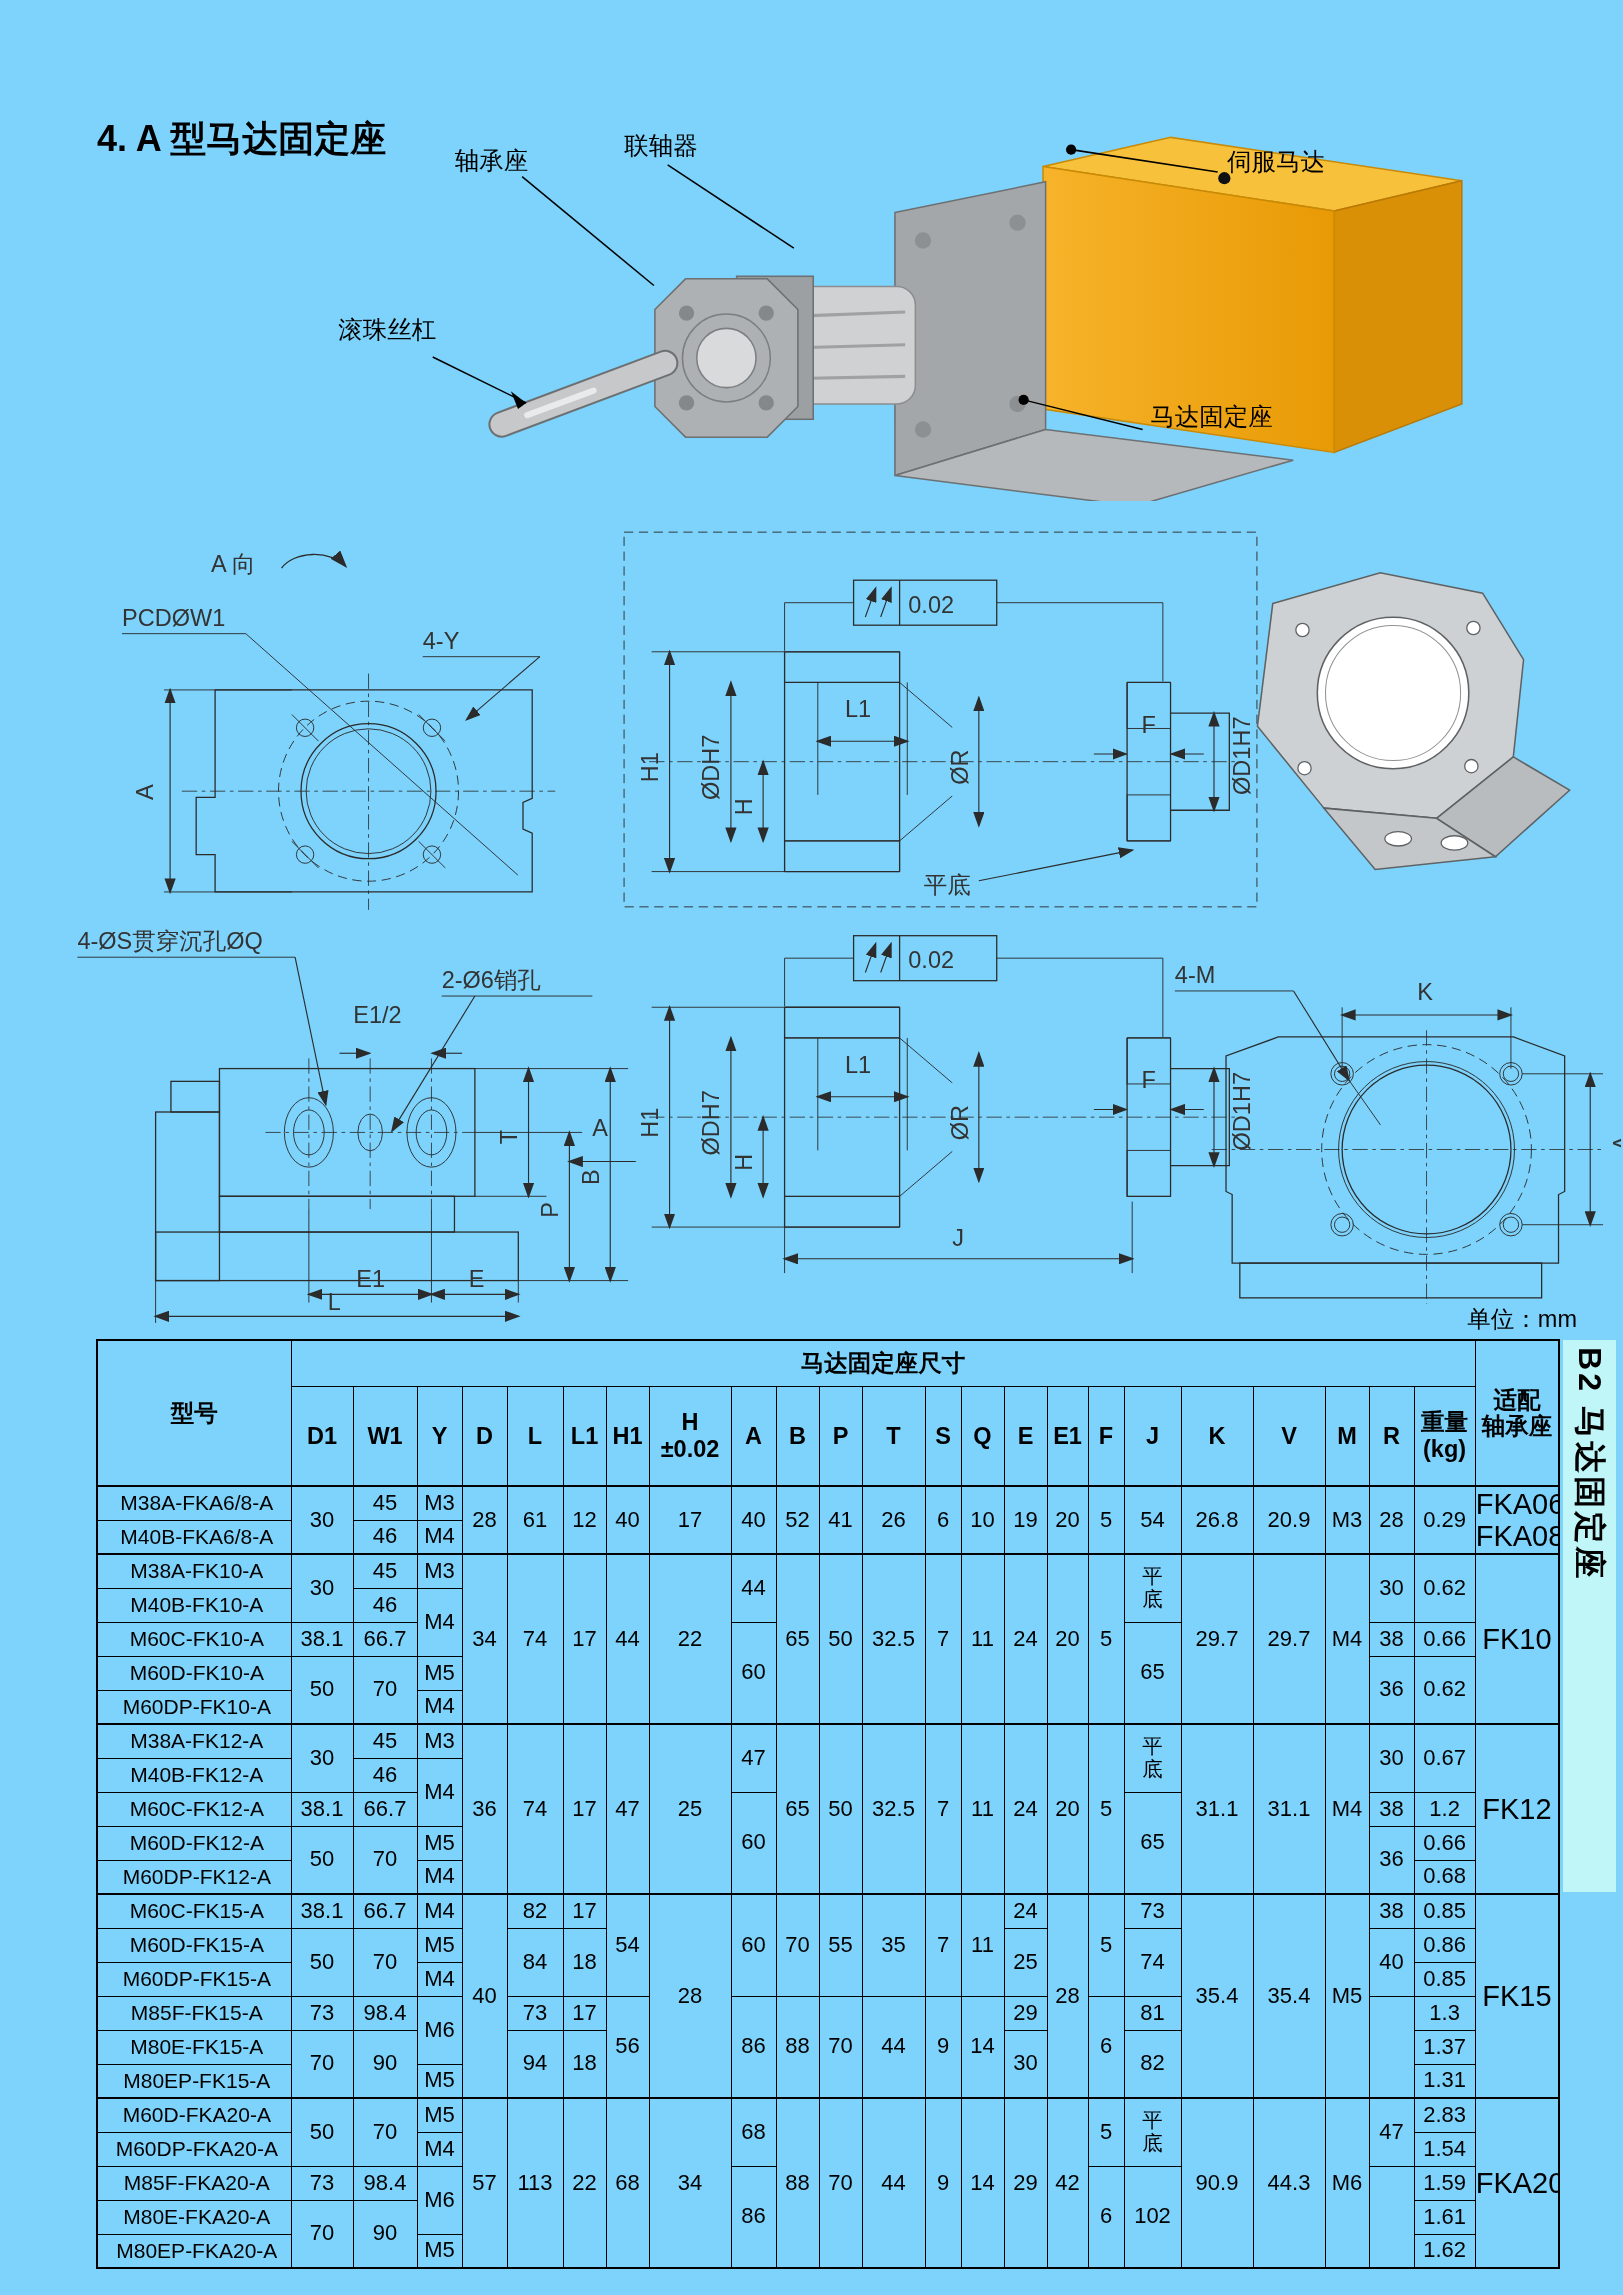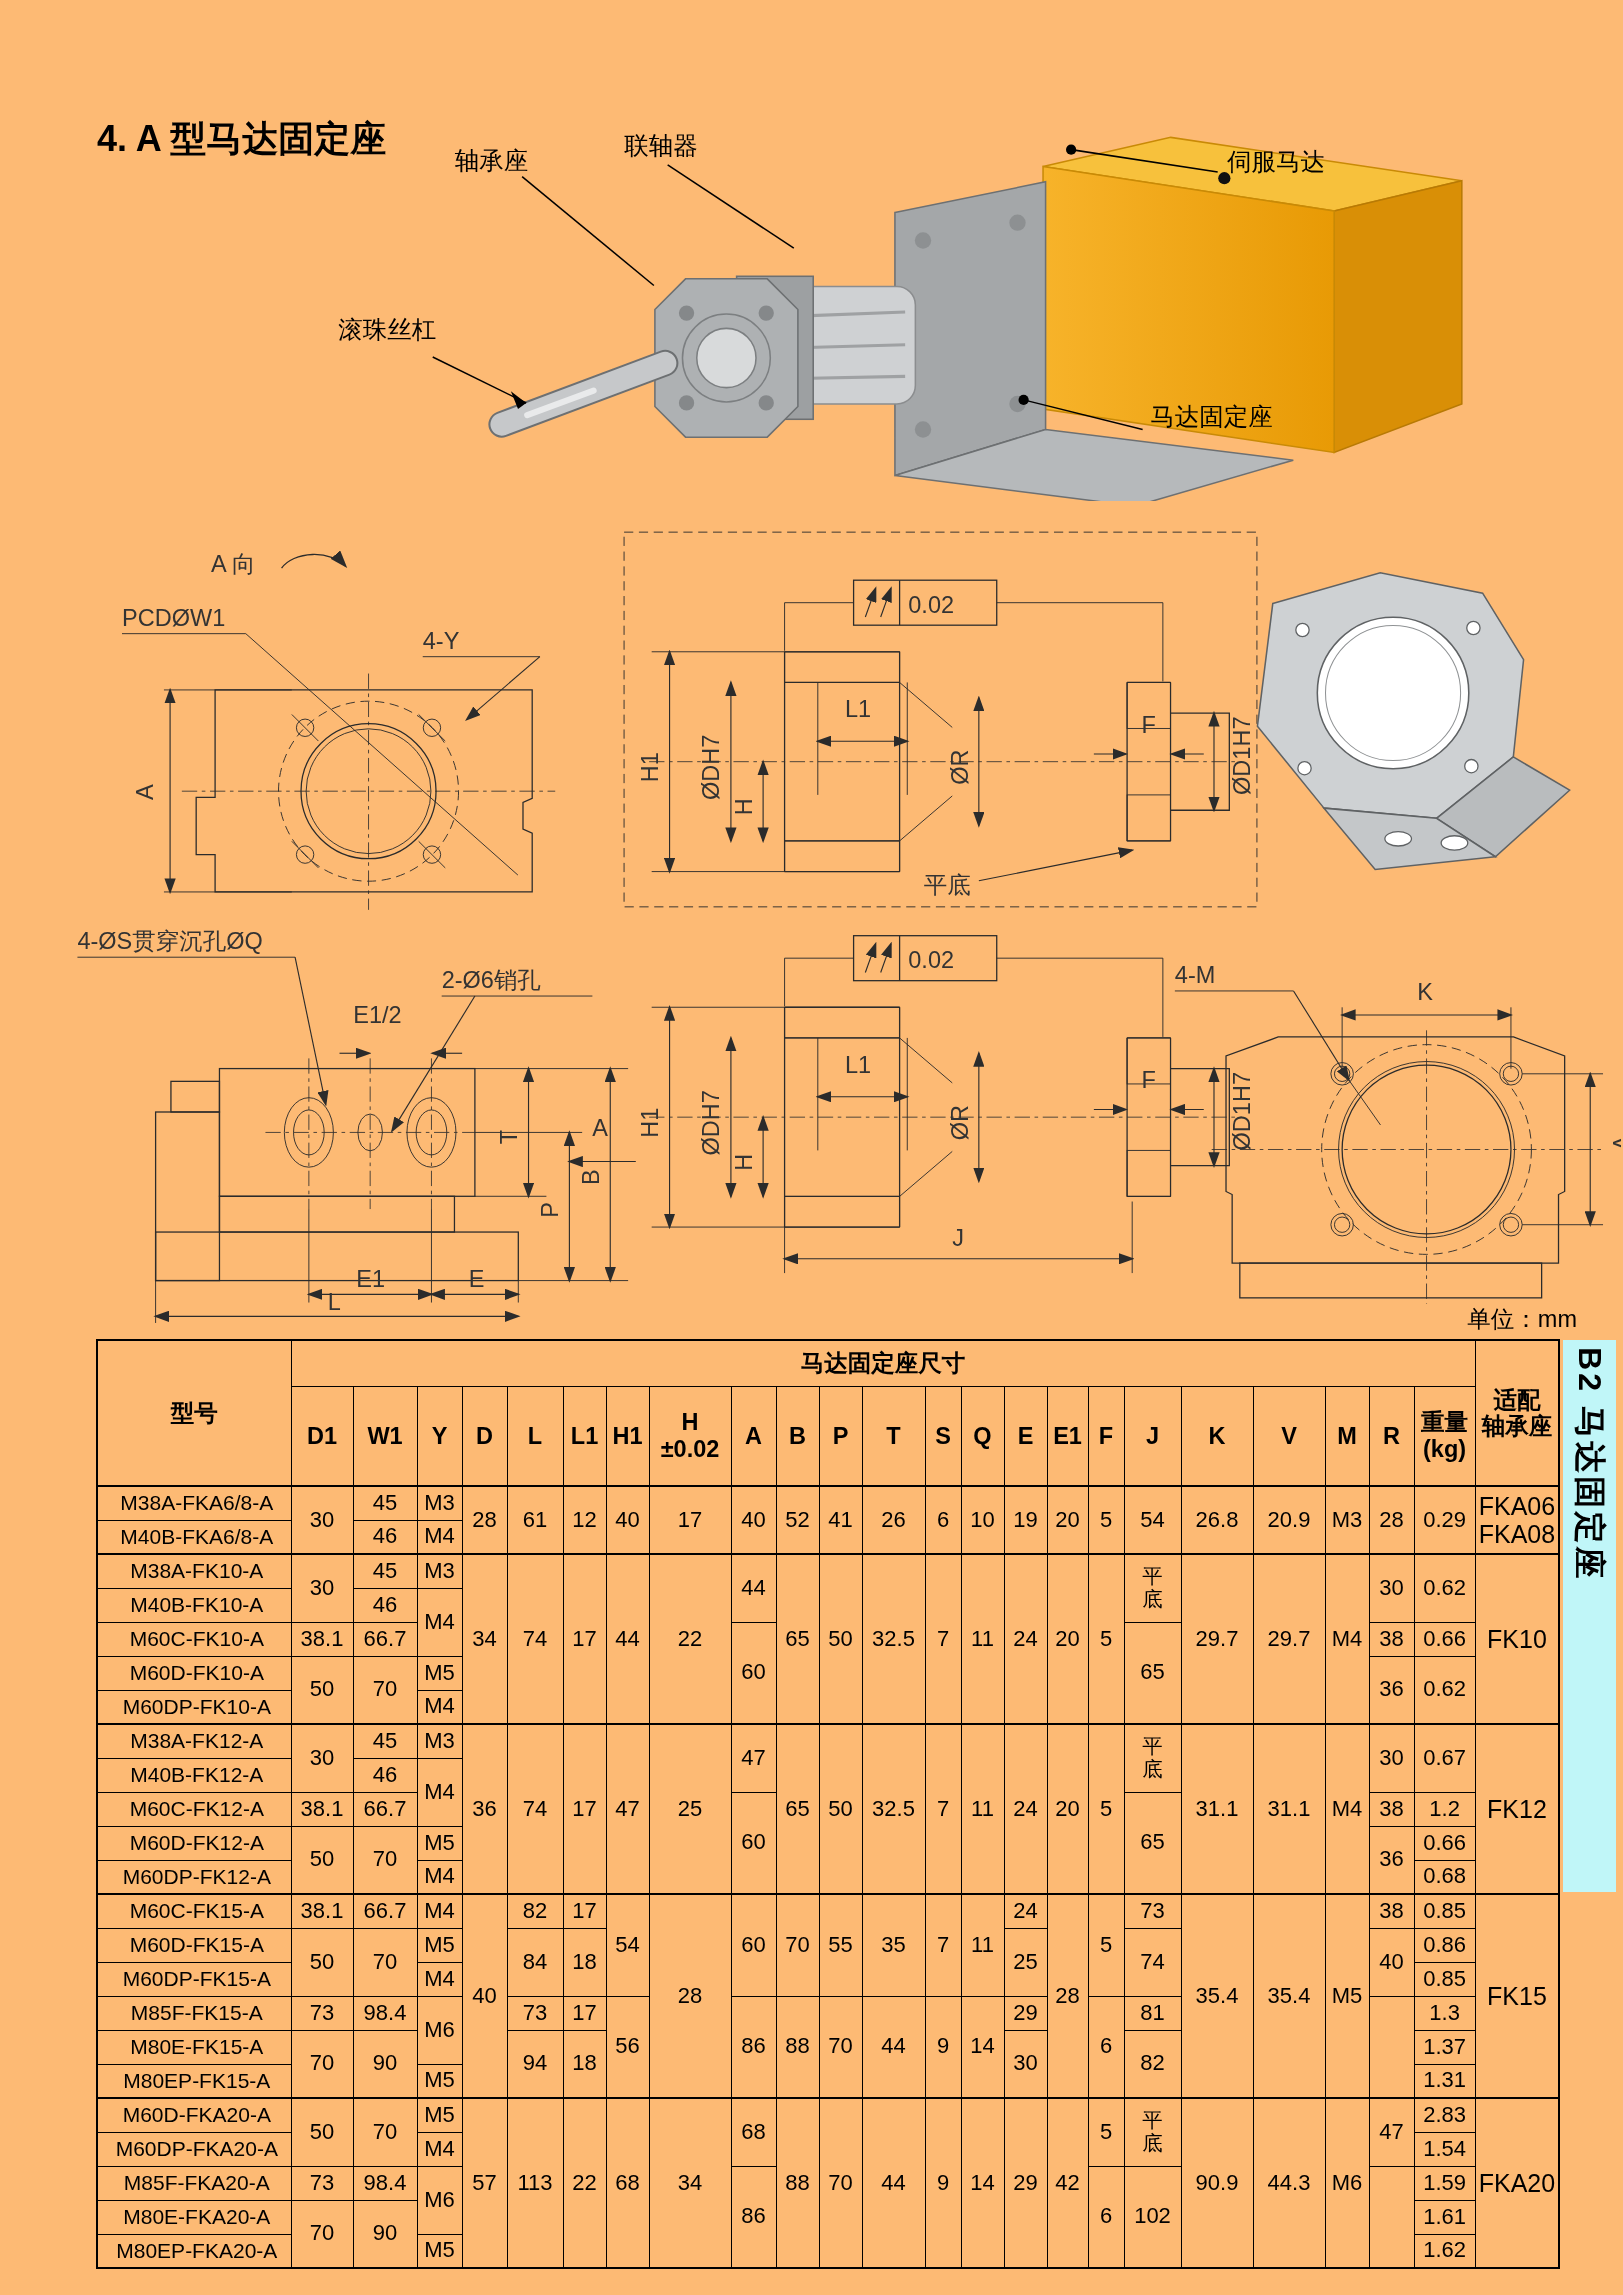--- a/index.html
+++ b/index.html
@@ -1,36 +1,36 @@
 <!DOCTYPE html>
 <html style="font-size:8.2px"><head>
 <meta charset="utf-8">
 <style>
   html,body{margin:0;padding:0;background:#fff;}
-  #page{position:relative;width:1624px;height:2295px;background:#fdba74;font-family:"Liberation Sans",sans-serif;color:#000;overflow:hidden;}
+  #page{position:relative;width:1624px;height:2295px;background:#7dd3fc;font-family:"Liberation Sans",sans-serif;color:#000;overflow:hidden;}
   #title{position:absolute;left:97px;top:115px;font-size:36px;font-weight:bold;}
   .lbl{fill:#000;font-size:48px;font-family:"Liberation Sans",sans-serif;}
   .dlbl{fill:#333;font-size:46px;font-family:"Liberation Sans",sans-serif;}
   .dline{stroke:#2b2b2b;stroke-width:2.5;fill:none;}
   .thin{stroke:#2b2b2b;stroke-width:1.8;fill:none;}
   .cl{stroke:#2b2b2b;stroke-width:1.6;fill:none;stroke-dasharray:30 9 7 9;}
   .dash{stroke:#2b2b2b;stroke-width:1.8;fill:none;stroke-dasharray:18 11;}
   .dim{stroke:#2b2b2b;stroke-width:2.2;fill:none;}
   #unit{position:absolute;left:1296px;top:1303px;width:281px;text-align:right;font-size:23.5px;}
   #tablewrap{position:absolute;left:96px;top:1339px;}
   table{border-collapse:collapse;table-layout:fixed;width:1463px;border:2.6px solid #000;}
   th,td{border:1px solid #000;text-align:center;vertical-align:middle;padding:0;font-weight:normal;overflow:hidden;white-space:pre-line;line-height:1.12;font-size:22px;}
   thead th{font-size:23.5px;font-weight:bold;}
   #hrow1{height:46px;}
   #hrow2{height:100px;border-radius:30px;}
   tbody tr{height:34px;}
   thead tr:last-child th{border-bottom:2px solid #000;}
   tr.gtop td{border-top:2px solid #000;}
   td.model{text-align:center;padding-left:5.1px;font-size:21px;}
-  td.fit{font-size:25px;margin-top:32px;}
+  td.fit{font-size:29px;margin-top:32px;}
   td.flat{font-size:20.4px;}
   #sidetab{position:absolute;left:1563px;top:1340px;width:53px;height:552px;background:#c0f6f8;}
   #sidetab .vtext{position:absolute;left:48px;top:7.2px;transform:rotate(90deg);transform-origin:0 0;white-space:nowrap;font-size:32px;font-weight:bold;letter-spacing:3.1px;}
 </style>
 </head>
 <body>
 
 <div id="page">
 
   <div id="title">4. A 型马达固定座</div>

